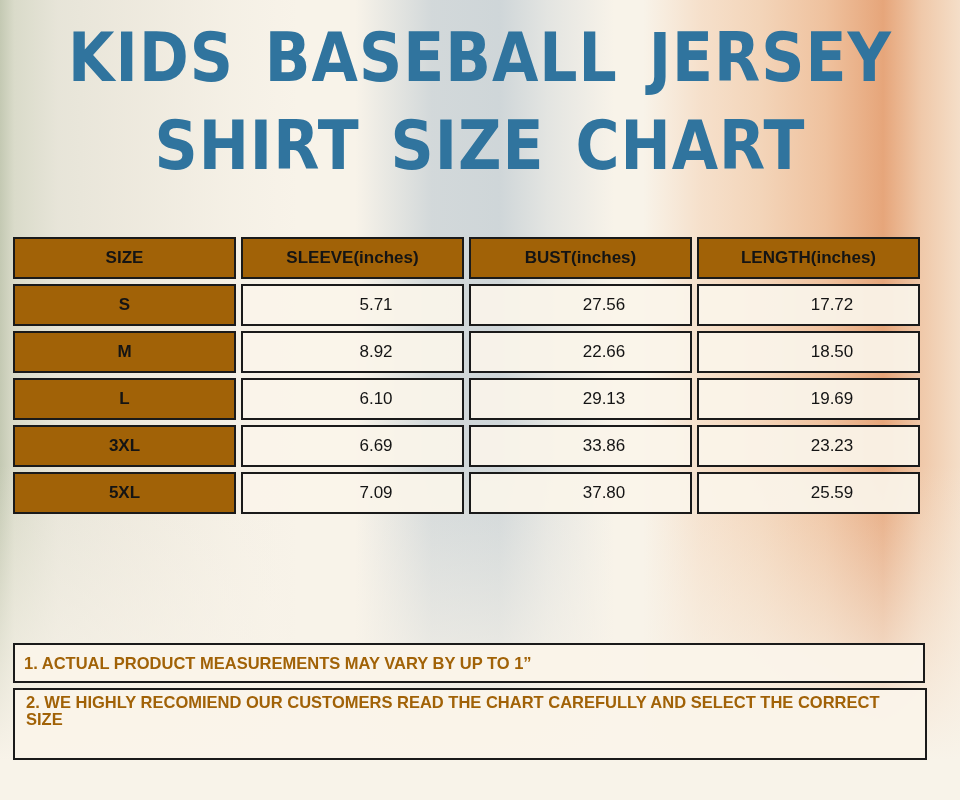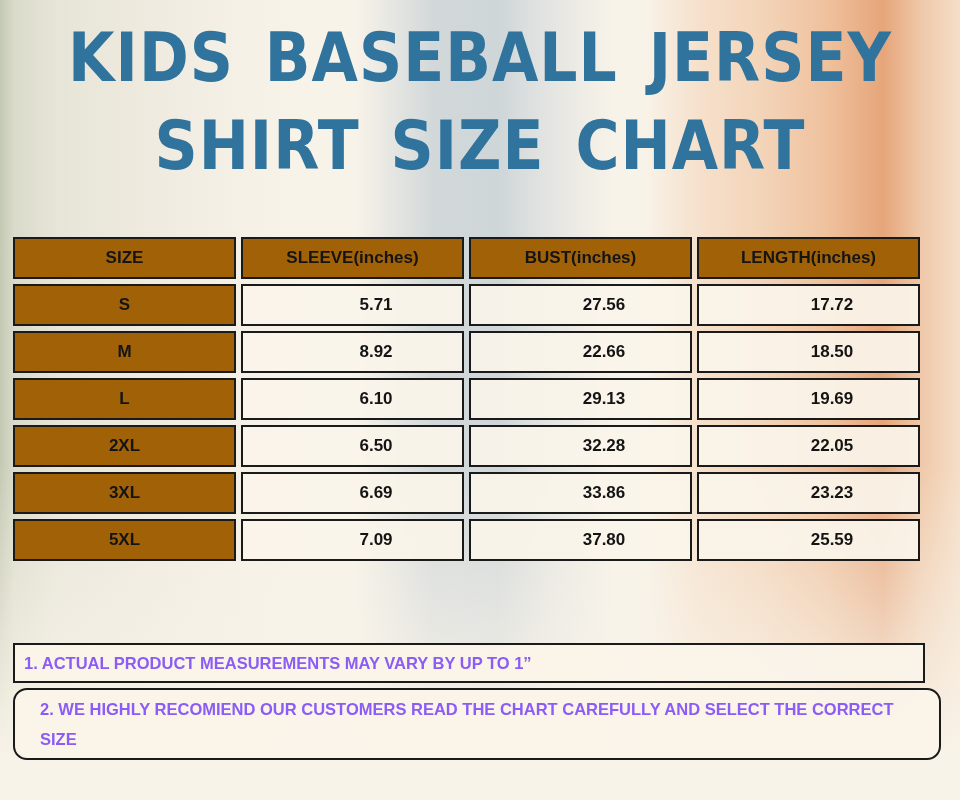--- a/index.html
+++ b/index.html
@@ -59,35 +59,35 @@
   table.size-table th, table.size-table td {
     border: 2px solid #1a1a1a;
     height: 36px;
     text-align: center;
     vertical-align: middle;
     font-size: 17px;
     color: #141414;
     overflow: hidden;
   }
   table.size-table th { background: #a16207; font-weight: bold; }
-  table.size-table td { background: rgba(250,244,233,0.93); font-weight: bold; padding-left: 48px; }
+  table.size-table td { background: rgba(250,244,233,0.93); font-weight: normal; padding-left: 48px; }
 
   .note {
     position: absolute;
     left: 13px;
     width: 908px;
     border: 2px solid #1a1a1a;
     background: rgba(250,244,233,0.96);
     font-weight: bold;
     font-size: 16.5px;
-    color: #8b5cf6;
+    color: #a16207;
     box-sizing: content-box;
   }
   .note1 { top: 643px; height: 36px; line-height: 36px; padding-left: 9px; width: 899px; }
-  .note2 { top: 688px; height: 64px; line-height: 30px; padding: 4px 14px 0 25px; width: 885px; border-radius: 14px; }
+  .note2 { top: 688px; height: 64px; line-height: 17px; padding: 4px 14px 0 11px; width: 885px; }
 </style>
 </head>
 <body>
 
 <div class="title-line title-line1">KIDS BASEBALL JERSEY</div>
 <div class="title-line title-line2">SHIRT SIZE CHART</div>
 
 <table class="size-table">
   <thead>
     <tr>
@@ -110,26 +110,20 @@
       <td>22.66</td>
       <td>18.50</td>
     </tr>
     <tr>
       <th>L</th>
       <td>6.10</td>
       <td>29.13</td>
       <td>19.69</td>
     </tr>
     <tr>
-      <th>2XL</th>
-      <td>6.50</td>
-      <td>32.28</td>
-      <td>22.05</td>
-    </tr>
-    <tr>
       <th>3XL</th>
       <td>6.69</td>
       <td>33.86</td>
       <td>23.23</td>
     </tr>
     <tr>
       <th>5XL</th>
       <td>7.09</td>
       <td>37.80</td>
       <td>25.59</td>

